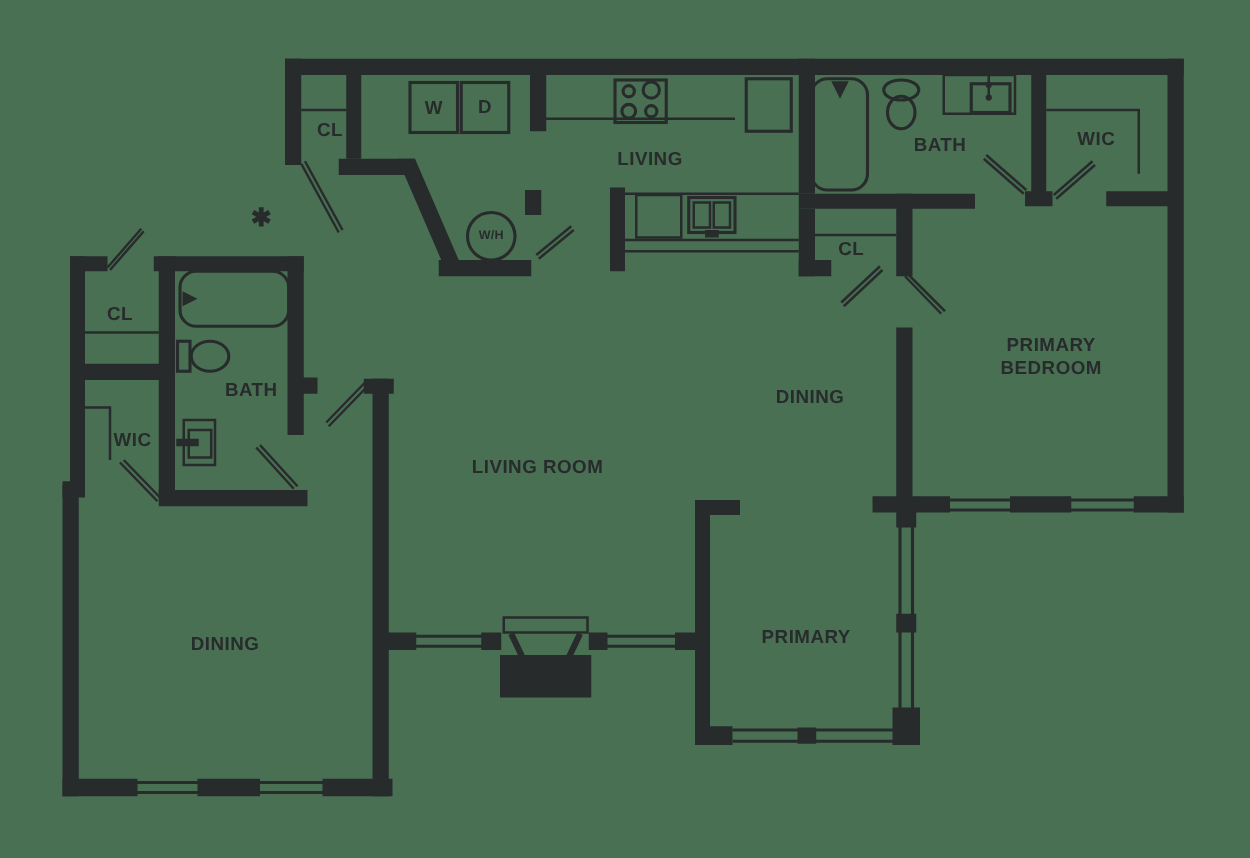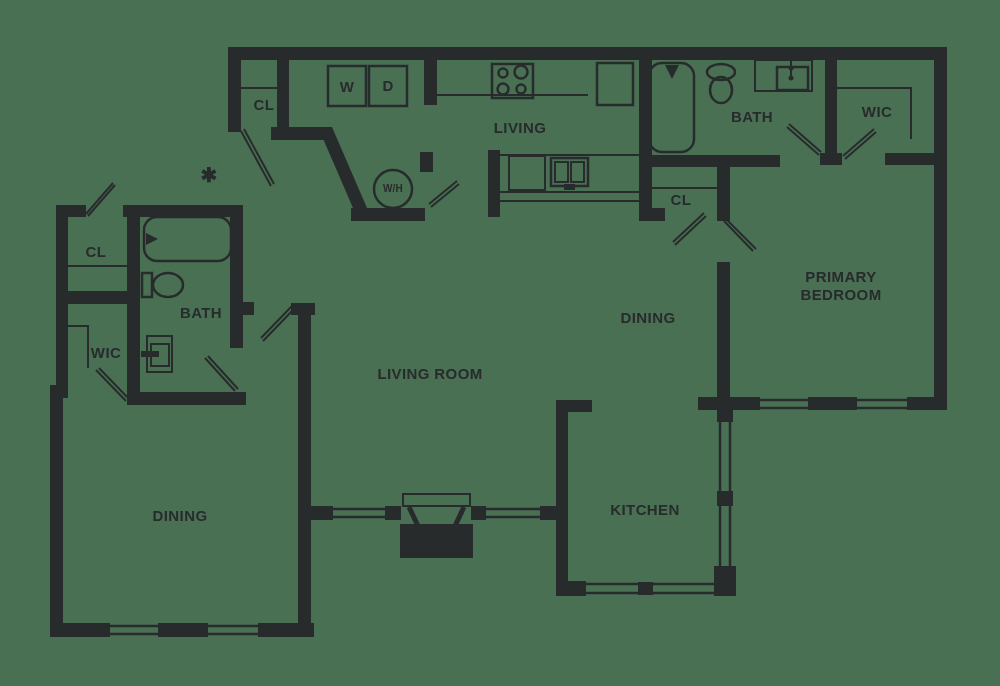--- a/index.html
+++ b/index.html
@@ -259,17 +259,17 @@
     <div class="lbl" style="left:752px;top:117px">BATH</div>
     <div class="lbl" style="left:877px;top:112px">WIC</div>
     <div class="lbl" style="left:681px;top:200px">CL</div>
     <div class="lbl wrap" style="left:841px;top:286px">PRIMARY BEDROOM</div>
     <div class="lbl" style="left:648px;top:318px">DINING</div>
     <div class="lbl" style="left:430px;top:374px">LIVING ROOM</div>
     <div class="lbl" style="left:96px;top:252px">CL</div>
     <div class="lbl" style="left:201px;top:313px">BATH</div>
     <div class="lbl" style="left:106px;top:353px">WIC</div>
     <div class="lbl" style="left:180px;top:516px">DINING</div>
-    <div class="lbl" style="left:645px;top:510px">KITCHEN</div>
+    <div class="lbl" style="left:645px;top:510px">PRIMARY</div>
     <div class="lbl sym" style="left:209px;top:175px">✱</div>
   </div>
 
 </div>
 
 </body></html>

